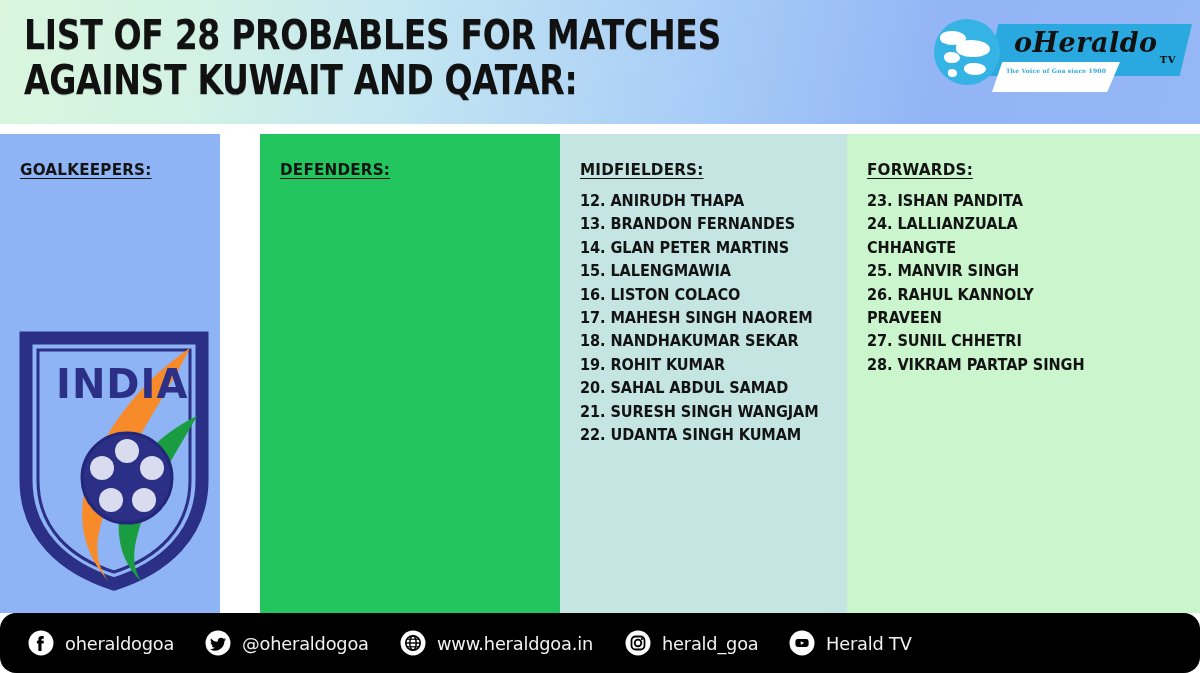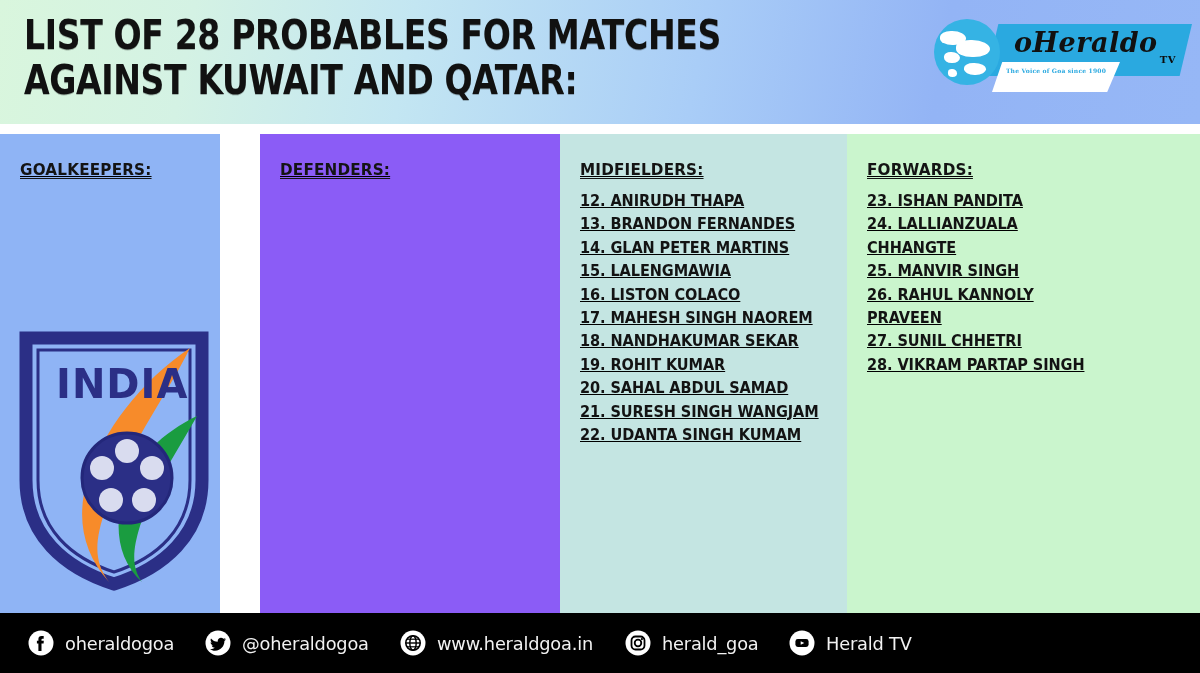--- a/index.html
+++ b/index.html
@@ -103,23 +103,23 @@
   .separator{
     position:absolute; left:0; top:124px; width:1200px; height:10px;
     background:#ffffff;
   }
 
   
   .columns{
     position:absolute; left:0; top:134px; width:1200px; height:479px;
     display:flex;
   }
-  .col{ height:479px; position:relative; padding:26px 16px 0 20px;text-decoration:underline; }
+  .col{ height:479px; position:relative; padding:26px 16px 0 20px; }
   .col-0{ width:232px; background:#8fb4f5; }
-  .col-1{ width:316px; background:#8b5cf6;margin-left:40px; }
+  .col-1{ width:316px; background:#22c55e;margin-left:40px; }
   .col-2{ width:293px; background:#c4e5e2; }
   .col-3{ width:373px; background:#caf5cd; }
 
   .col-title{
     font-family:"DejaVu Sans", sans-serif;
     font-weight:bold;
     font-size:16px;
     letter-spacing:0.2px;
     color:#141414;
     text-decoration:underline;
@@ -149,20 +149,21 @@
     width:200px; height:262px;
   }
 
   
   .footer{
     position:absolute; left:0; bottom:0; width:1200px; height:60px;
     background:#000000;
     display:flex; align-items:center;
     padding-left:28px;
     gap:0px;
+    border-radius:16px;
   }
   .f-item{ display:flex; align-items:center; margin-right:26px; }
   .f-icon{
     width:26px; height:26px; margin-right:11px;
     flex:0 0 26px;
     display:block;
   }
   .f-label{
     color:#f2f2f2;
     font-family:"DejaVu Sans", sans-serif;

